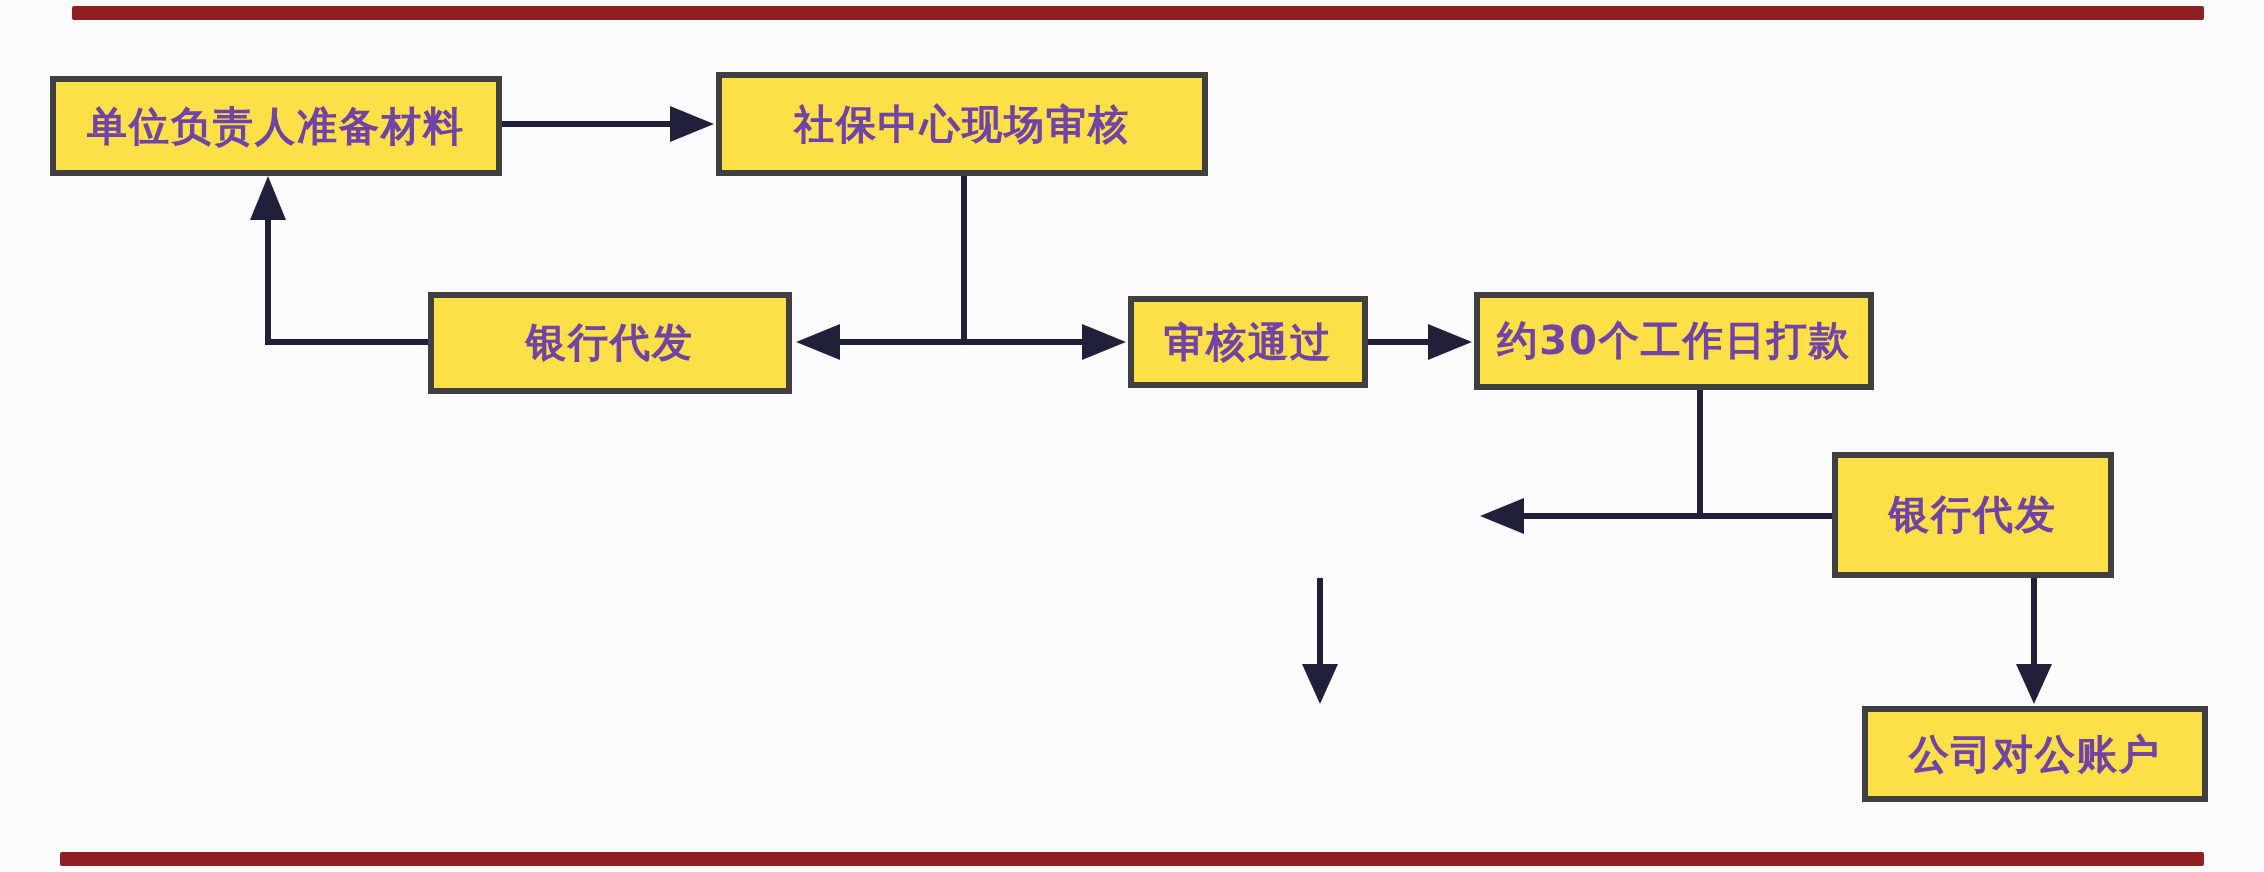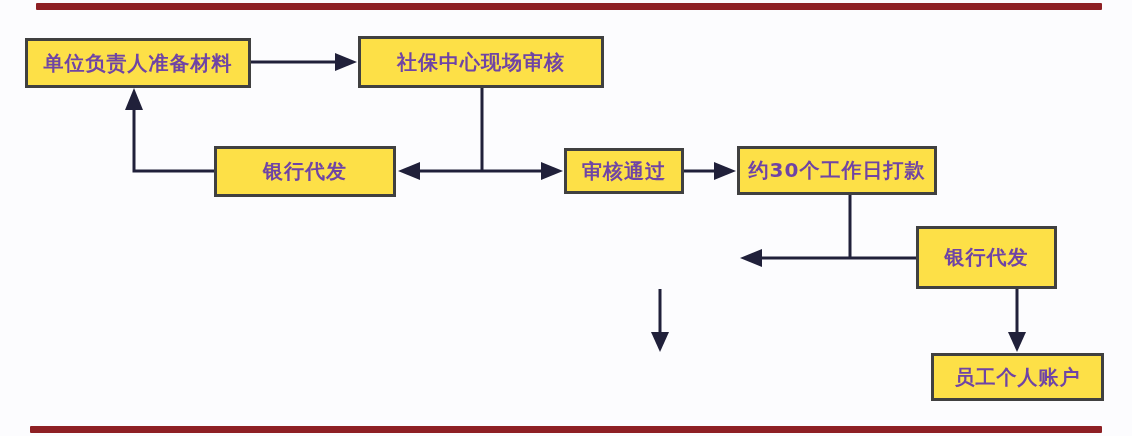--- a/index.html
+++ b/index.html
@@ -122,15 +122,15 @@
       <polygon points="1017,352 1008,332 1026,332"></polygon>
     </g>
   </svg>
 
   <div class="node n1">单位负责人准备材料</div>
   <div class="node n2">社保中心现场审核</div>
   <div class="node n3">银行代发</div>
   <div class="node n4">审核通过</div>
   <div class="node n5">约30个工作日打款</div>
   <div class="node n7">银行代发</div>
-  <div class="node n9">员工个人账户</div>
+  <div class="node n9">公司对公账户</div>
 
 </div>
 
 </body></html>

